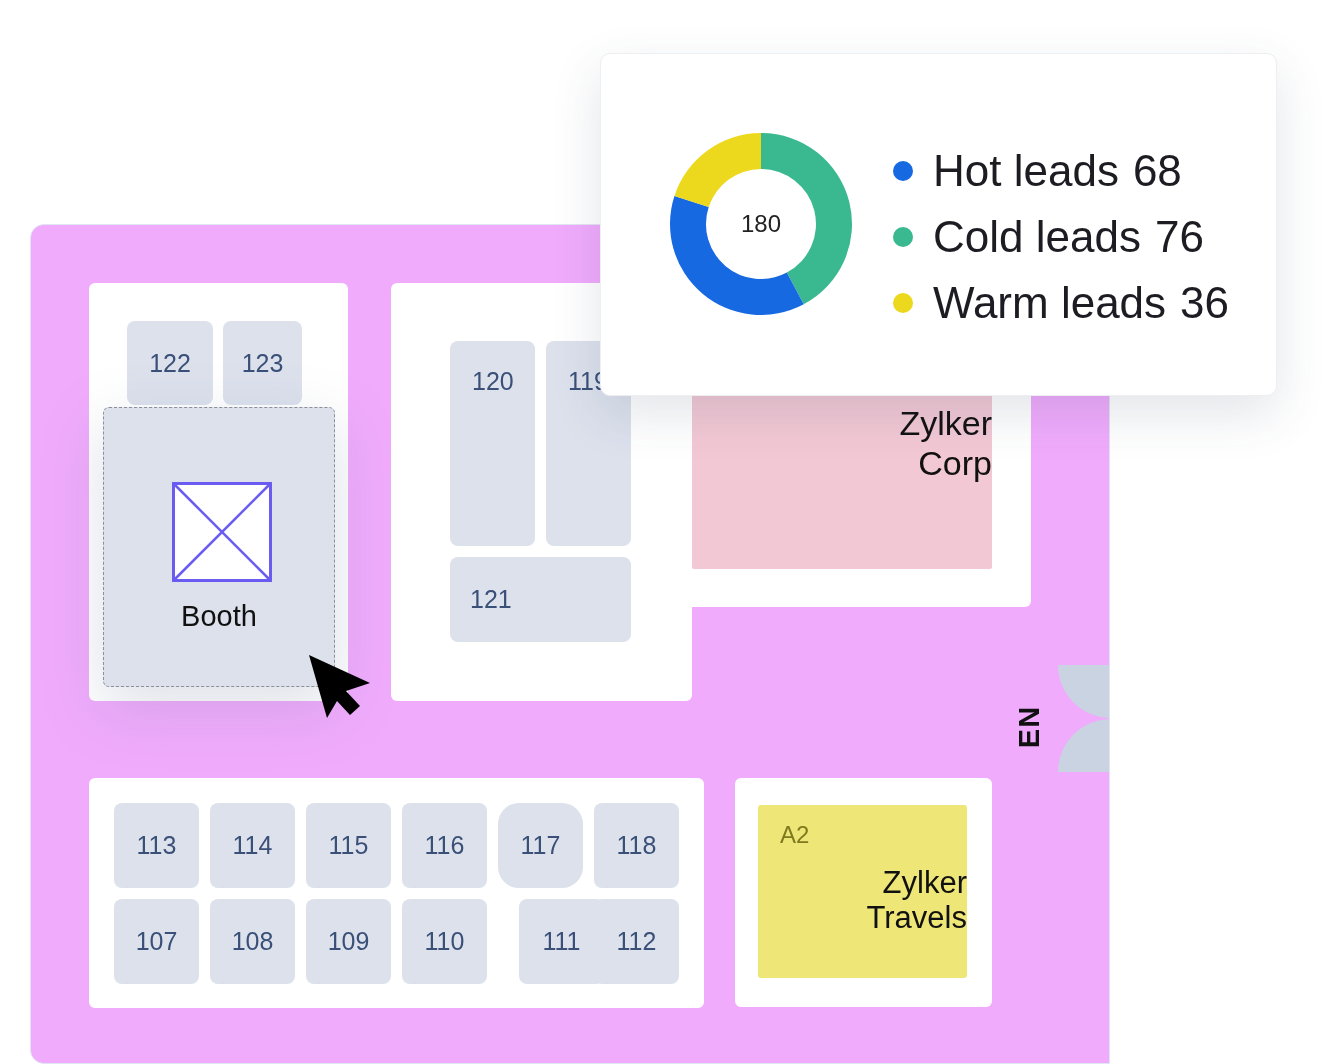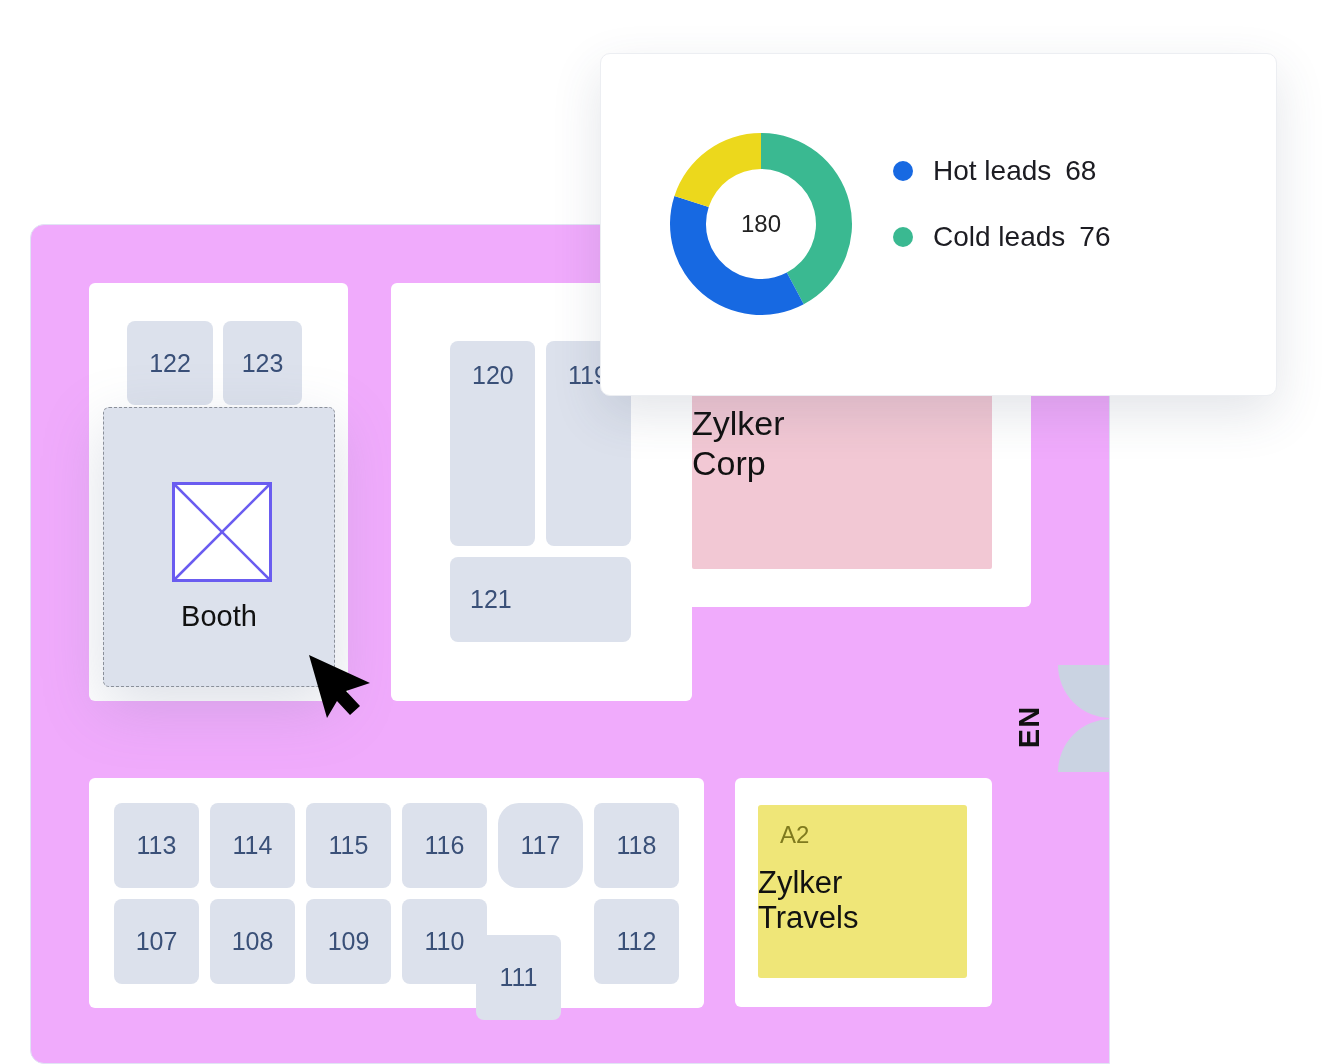--- a/index.html
+++ b/index.html
@@ -10,34 +10,34 @@
     position: absolute; left: 30px; top: 224px; width: 1080px; height: 840px;
     background: #f0abfc; border: 1px solid #e1e4f4; border-radius: 14px 14px 0 14px;
     overflow: hidden;
   }
   .zone { position: absolute; background: #ffffff; border-radius: 6px; }
   .booth {
     position: absolute; background: #dce1ec; border-radius: 8px;
     color: #3a5078; font-size: 25px; display: flex; align-items: center; justify-content: center;
     cursor: pointer;
   }
-  .booth.tl { align-items: flex-start; justify-content: flex-start; padding: 20px 0 0 22px; }
+  .booth.tl { align-items: flex-start; justify-content: flex-start; padding: 26px 0 0 22px; }
   .booth.ml { justify-content: flex-start; padding-left: 20px; }
 
   .selected-booth {
     position: absolute; left: 72px; top: 182px; width: 232px; height: 280px;
     background: #dce1ec; border: 1.5px dashed #8a8f99; border-radius: 6px;
     box-shadow: 0 20px 60px rgba(120,130,160,0.25);
     cursor: pointer;
   }
   .booth-image-icon { position: absolute; left: 68px; top: 74px; width: 100px; height: 100px; }
   .booth-label { position: absolute; left: 0; right: 0; top: 192px; text-align: center; font-size: 29px; color: #111; }
 
   .company {
-    position: absolute; display: flex; flex-direction: column; align-items: flex-start;
+    position: absolute; display: flex; flex-direction: column; align-items: flex-end;
     color: #111; font-size: 34px; line-height: 40px; cursor: pointer;
   }
   .corp { left: 661px; top: 140px; width: 300px; height: 204px; background: #f2c8d4; padding-top: 38px; border-radius: 2px; }
   .travels { left: 727px; top: 580px; width: 209px; height: 173px; background: #efe678; padding-top: 60px; font-size: 31px; line-height: 35px; border-radius: 3px; }
   .travels .code { position: absolute; left: 22px; top: 16px; font-size: 24px; color: #7f7a1e; line-height: 28px; }
 
   .entrance-label {
     position: absolute; left: 978px; top: 482px; width: 40px; height: 40px;
     transform: rotate(-90deg); font-size: 29px; font-weight: bold; color: #111;
     display: flex; align-items: center; justify-content: center; letter-spacing: 1px;
@@ -47,21 +47,21 @@
   .cursor-icon { position: absolute; left: 308px; top: 654px; width: 64px; height: 66px; }
 
   .popup {
     position: absolute; left: 600px; top: 53px; width: 677px; height: 343px;
     background: #ffffff; border-radius: 10px; border: 1px solid #eceef2;
     box-shadow: 0 18px 50px rgba(60,70,100,0.14);
   }
   .donut { position: absolute; left: 68px; top: 78px; width: 184px; height: 184px; }
   .donut-total { position: absolute; left: 68px; top: 78px; width: 184px; height: 184px; display: flex; align-items: center; justify-content: center; font-size: 24px; color: #222; }
   .legend { position: absolute; left: 292px; top: 84px; }
-  .legend-item { display: flex; align-items: center; height: 66px; font-size: 28px; color: #1c1c22; cursor: pointer; }
+  .legend-item { display: flex; align-items: center; height: 66px; font-size: 44px; color: #1c1c22; cursor: pointer; }
   .legend-dot { width: 20px; height: 20px; border-radius: 50%; margin-right: 20px; }
   .legend-value { margin-left: 14px; }
 </style>
 </head>
 <body>
 
 <div class="map">
 
   <div class="zone" style="left:58px;top:58px;width:259px;height:418px;"></div>
   <div class="booth" style="left:96px;top:96px;width:86px;height:84px;">122</div>
@@ -107,21 +107,21 @@
 <div class="booth" style="left: 83px; top: 578px; width: 85px; height: 85px;">113</div>
     <div class="booth" style="left: 179px; top: 578px; width: 85px; height: 85px;">114</div>
     <div class="booth" style="left: 275px; top: 578px; width: 85px; height: 85px;">115</div>
     <div class="booth" style="left: 371px; top: 578px; width: 85px; height: 85px;">116</div>
     <div class="booth" style="left: 467px; top: 578px; width: 85px; height: 85px; border-radius: 21px;">117</div>
     <div class="booth" style="left: 563px; top: 578px; width: 85px; height: 85px;">118</div>
     <div class="booth" style="left: 83px; top: 674px; width: 85px; height: 85px;">107</div>
     <div class="booth" style="left: 179px; top: 674px; width: 85px; height: 85px;">108</div>
     <div class="booth" style="left: 275px; top: 674px; width: 85px; height: 85px;">109</div>
     <div class="booth" style="left: 371px; top: 674px; width: 85px; height: 85px;">110</div>
-    <div class="booth" style="left: 445px; top: 674px; width: 85px; height: 85px; margin-top: 36px;">111</div>
+    <div class="booth" style="left: 488px; top: 674px; width: 85px; height: 85px;">111</div>
     <div class="booth" style="left: 563px; top: 674px; width: 85px; height: 85px;">112</div>
   </div>
 
 <svg class="cursor-icon" viewBox="0 0 64 66">
   <path d="M1 1 L62 29 L38 37 L52 52 L42 61 L29 47 L19 64 Z" fill="#000000"></path>
 </svg>
 
 <div class="popup">
   <svg class="donut" id="donut" viewBox="0 0 184 184">
       <path d="M92 1 A91 91 0 0 1 134.72191221351605 172.34823095016236 L117.820935953224 140.562117607241 A55 55 0 0 0 92 37 Z" fill="#3ab991"></path>
@@ -133,14 +133,19 @@
     <div class="legend-item">
       <span class="legend-dot" style="background:#1769e2"></span>
       <span>Hot leads</span>
       <span class="legend-value">68</span>
     </div>
     <div class="legend-item">
       <span class="legend-dot" style="background:#3ab991"></span>
       <span>Cold leads</span>
       <span class="legend-value">76</span>
     </div>
+    <div class="legend-item">
+      <span class="legend-dot" style="background:#ecd81c"></span>
+      <span>Warm leads</span>
+      <span class="legend-value">36</span>
+    </div>
   </div>
 </div>
 
 </body></html>

